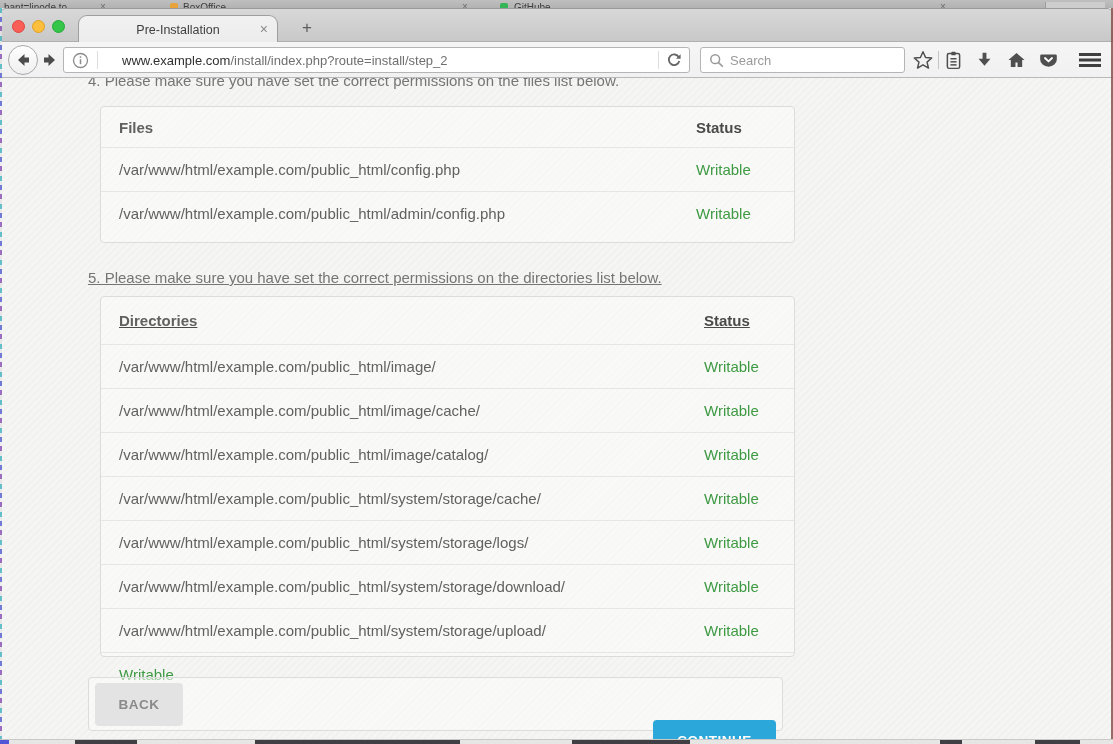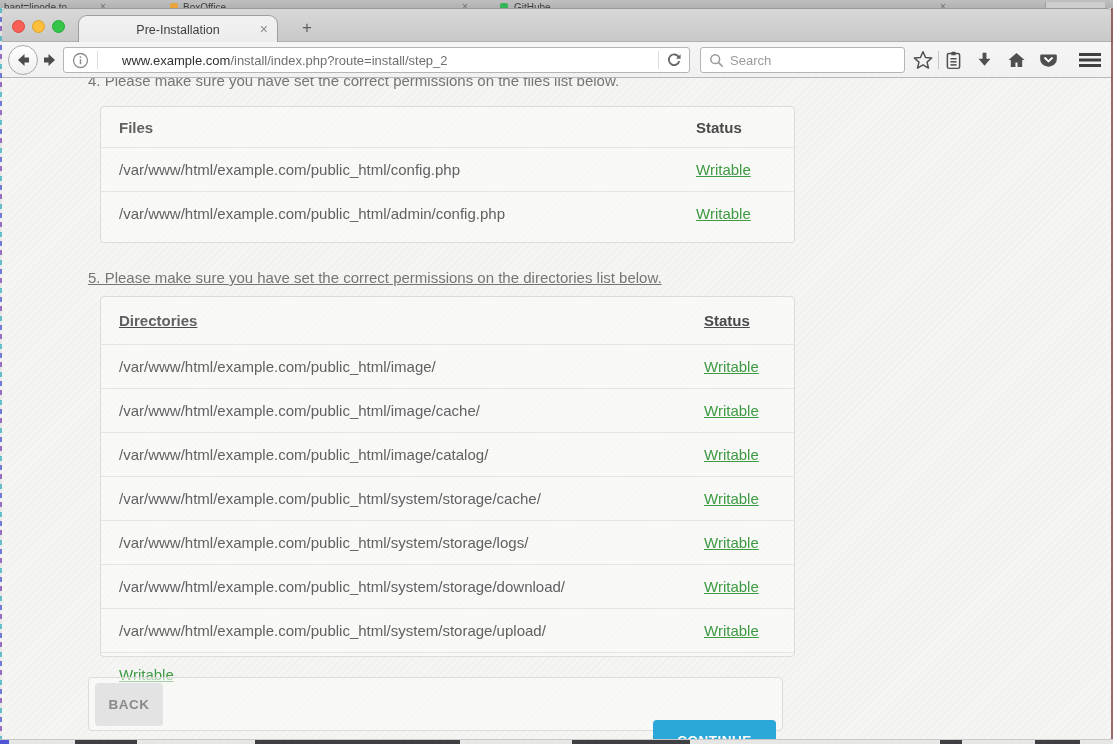--- a/index.html
+++ b/index.html
@@ -78,25 +78,25 @@
 
   .trow { display:flex; padding:0 18px; align-items:center; }
   .thead { font-weight:bold; color:#4a4a4a; font-size:15px; }
   .panel-files .thead { height:40px; }
   .panel-dirs  .thead { height:47px;text-decoration:underline; }
   .tr { height:44px; border-top:1px solid #e6e6e6; font-size:15px; }
   .cell-path { flex:1; color:#616161; white-space:nowrap; }
   .cell-status { font-size:15px; }
   .panel-files .cell-status { width:80px; }
   .panel-dirs  .cell-status { width:72px; }
-  .status-ok { color:#3e9a43;text-decoration:underline; }
+  .status-ok { color:#3e9a43; }
 
   .btnbar { position:absolute; left:86px; top:599px; width:695px; height:54px; border:1px solid #dcdcdc;
             border-radius:4px; background:rgba(252,252,251,0.55); }
-  .btn-back { position:absolute; left:6px; top:5px; width:68px; height:43px; background:#e3e3e3;
+  .btn-back { position:absolute; left:6px; top:5px; width:88px; height:43px; background:#e3e3e3;
               border:none; border-radius:4px; font-family:inherit; font-size:13.5px; font-weight:bold;
               color:#8a8a8a; letter-spacing:.5px; }
   .btn-continue { position:absolute; right:6px; top:7px; width:123px; height:40px; background:#2ba7d9;
               border:none; border-radius:4px; font-family:inherit; font-size:13.5px; font-weight:bold;
               color:#ffffff; letter-spacing:.5px;margin-top:35px; }
 </style>
 </head>
 <body>
 
 <div class="screen">

